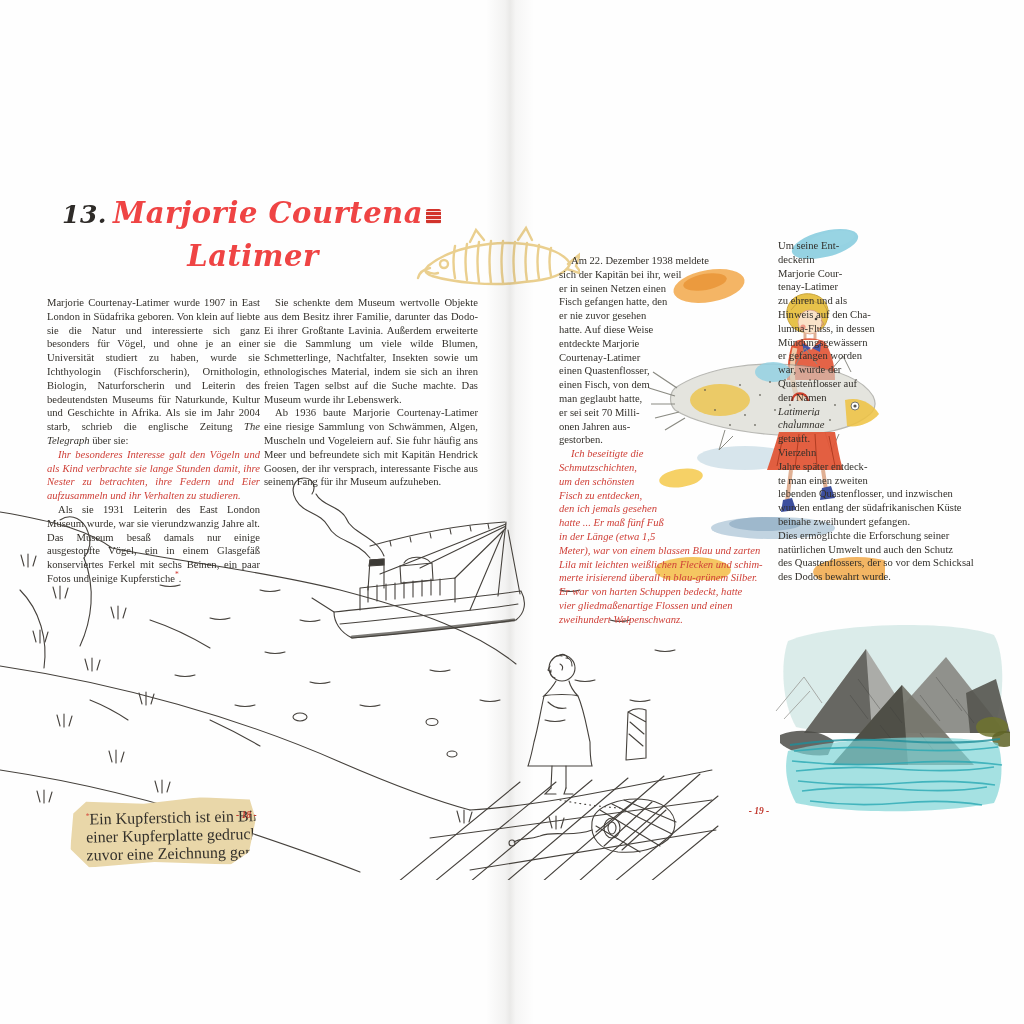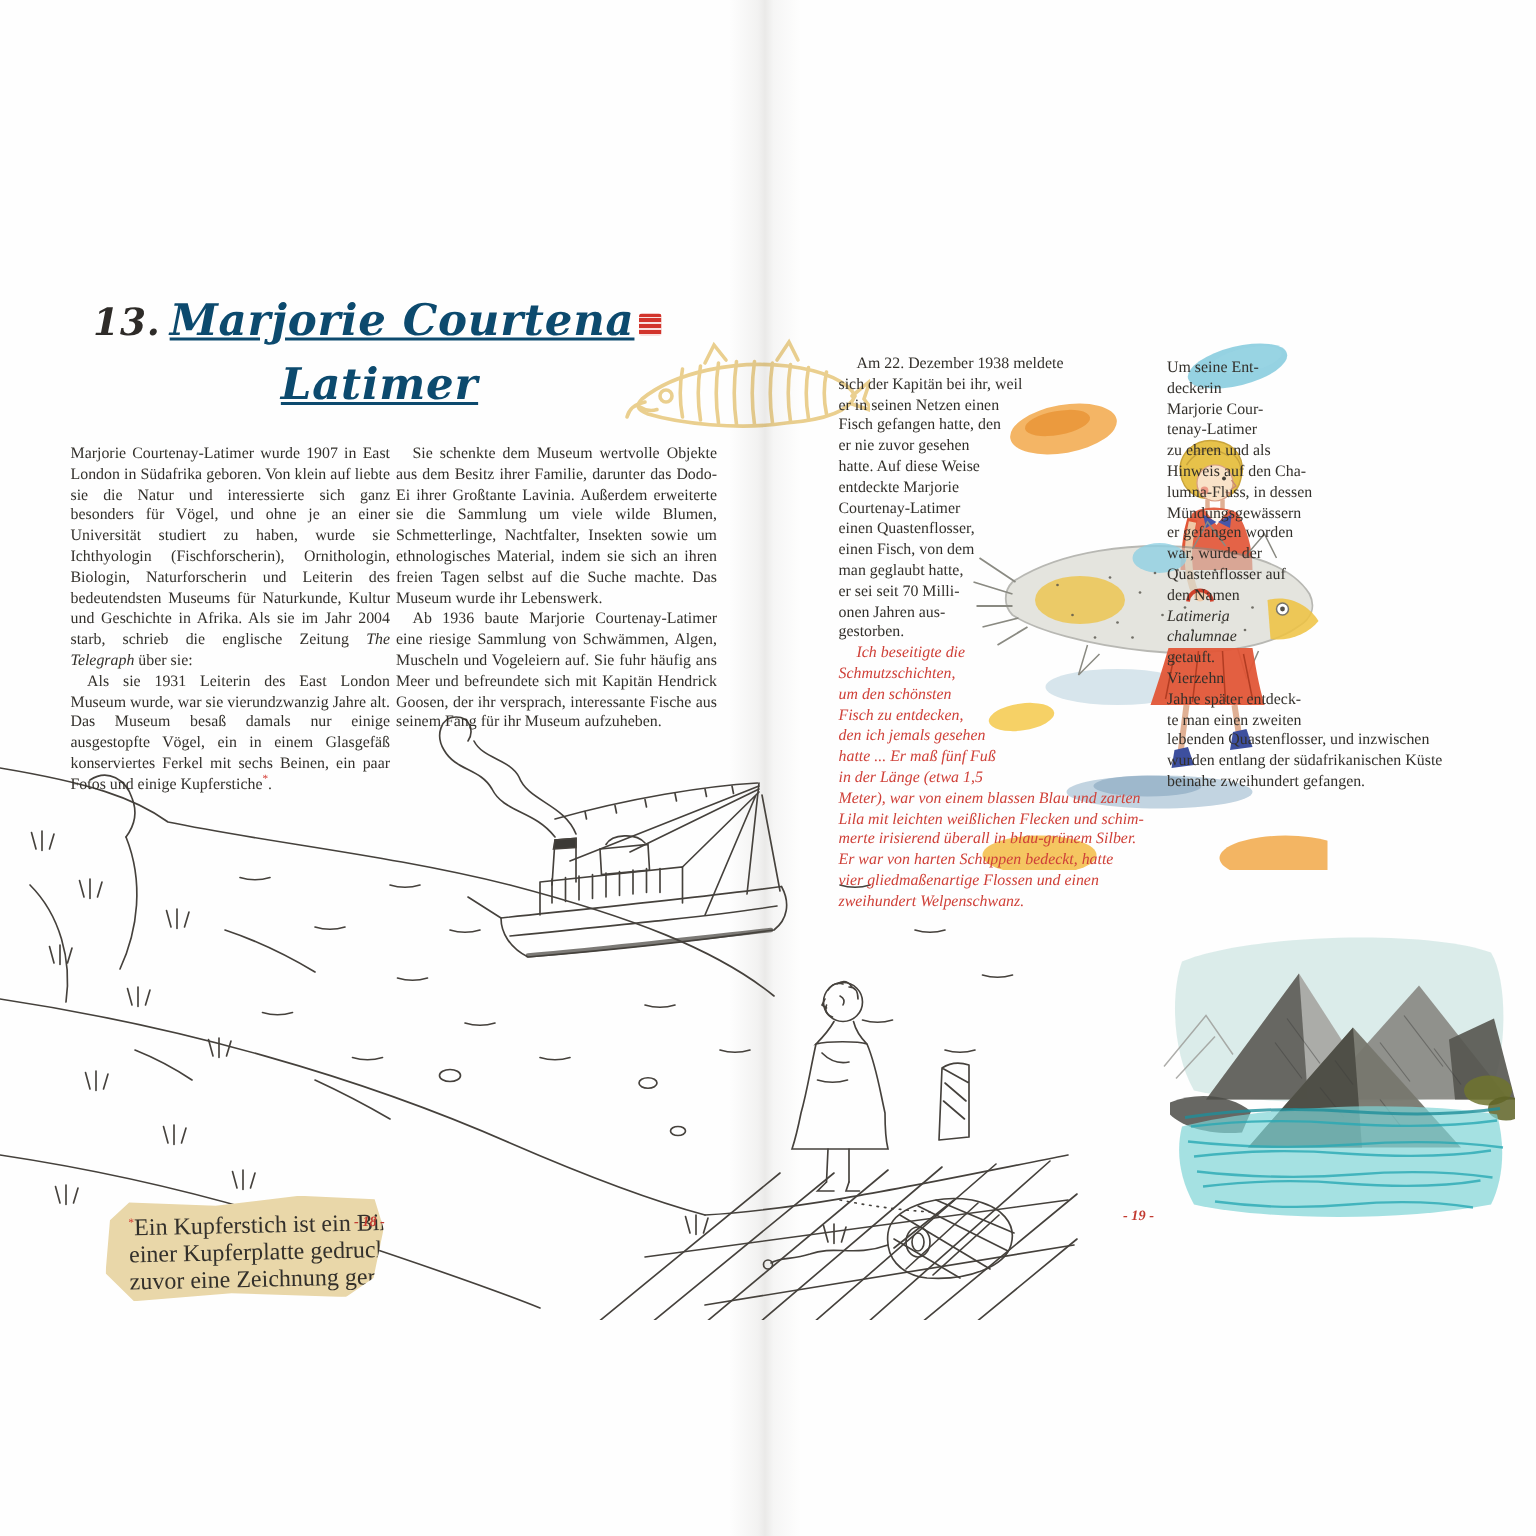--- a/index.html
+++ b/index.html
@@ -4,41 +4,41 @@
 <style>
   html,body{margin:0;padding:0;background:#ffffff;}
   #spread{position:relative;width:1024px;height:1024px;background:#fefefe;overflow:hidden;
           font-family:"Liberation Serif",serif;color:#33302b;}
   .abs{position:absolute;}
 
   
   #title-block{left:0;top:194px;width:506px;text-align:center;z-index:4;}
   .t1{font-family:"DejaVu Serif",serif;font-style:italic;font-weight:bold;letter-spacing:.5px;line-height:38px;}
   .tnum{font-size:25px;color:#2e2b28;}
-  .tred{font-size:29px;color:#0c4a6e;text-decoration:underline;}
+  .tred{font-size:29px;color:#ef4444;}
   .stamp{display:inline-block;width:15px;height:15px;margin:0 3px 4px 3px;vertical-align:middle;border-radius:2px;
          background:#d2342c;background-image:repeating-linear-gradient(0deg,rgba(255,255,255,.85) 0 1px,transparent 1px 4px);}
   .t2{font-family:"DejaVu Serif",serif;font-style:italic;font-weight:bold;font-size:22px;color:#2e2b28;margin-top:2px;}
 
   
   .bodytext{font-size:10.6px;line-height:13.8px;text-align:justify;z-index:3;margin-top:20px;}
   .bodytext p{margin:0;}
   .ind{text-indent:11px;}
   .quote{color:#cf4038;font-style:italic;}
   .lines{font-size:10.6px;line-height:13.8px;z-index:3;}
   .ln{white-space:nowrap;}
   .c .ln{text-align:left;white-space:nowrap;}
   .ln.i{font-style:italic;}
   .ln.ind1{padding-left:12px;}
   .quote-lines{color:#cf4038;font-style:italic;}
   sup.red-ast{color:#d2342c;font-size:7.5px;line-height:0;}
 
   #left-col1{left:47px;top:276px;width:213px;}
   #left-col2{left:264px;top:276px;width:214px;font-family:Liberation Serif, serif;}
-  #right-col1{left:559px;top:236px;width:206px;}
+  #right-col1{left:559px;top:254px;width:206px;}
   #right-col2{left:778px;top:239px;width:196px;}
 
   
   #footnote{left:70px;top:798px;width:186px;height:68px;z-index:6;background:#e9d7a9;
             clip-path:polygon(2% 20%,9% 3%,40% 8%,70% 0,97% 5%,100% 34%,96% 82%,86% 100%,45% 94%,10% 100%,0 72%);
             transform:rotate(-1.2deg);padding:11px 6px 6px 16px;box-sizing:border-box;}
 
   .pagenum{font-size:9.5px;font-style:italic;font-weight:bold;color:#c23a30;z-index:7;}
   #pagenum-left{left:236px;top:810px;width:44px;text-align:left;}
   #pagenum-right{left:737px;top:806px;width:44px;text-align:center;}
@@ -281,20 +281,21 @@
     </g>
     <path d="M20,130 q55,-8 110,-4 q60,4 100,-2" stroke="#1f8f9a" stroke-width="2" fill="none" opacity="0.8"></path>
   </svg>
 
   <div id="title-block" class="abs">
     <div class="t1"><span class="tnum">13.</span> <span class="tred">Marjorie Courtena</span><span class="stamp"></span><span class="tred">Latimer</span></div>
   </div>
 
   <div id="left-col1" class="abs bodytext">
     <p>Marjorie Courtenay-Latimer wurde 1907 in East London in Südafrika geboren. Von klein auf liebte sie die Natur und interessierte sich ganz besonders für Vögel, und ohne je an einer Universität studiert zu haben, wurde sie Ichthyologin (Fischforscherin), Ornithologin, Biologin, Naturforscherin und Leiterin des bedeutendsten Museums für Naturkunde, Kultur und Geschichte in Afrika. Als sie im Jahr 2004 starb, schrieb die englische Zeitung <i>The Telegraph</i> über sie:</p>
+    <p class="quote ind">Ihr besonderes Interesse galt den Vögeln und als Kind verbrachte sie lange Stunden damit, ihre Nester zu betrachten, ihre Federn und Eier aufzusammeln und ihr Verhalten zu studieren.</p>
     <p class="ind">Als sie 1931 Leiterin des East London Museum wurde, war sie vierundzwanzig Jahre alt. Das Museum besaß damals nur einige ausgestopfte Vögel, ein in einem Glasgefäß konserviertes Ferkel mit sechs Beinen, ein paar Fotos und einige Kupferstiche<sup class="red-ast">*</sup>.</p>
   </div>
   <div id="left-col2" class="abs bodytext">
     <p class="ind">Sie schenkte dem Museum wertvolle Objekte aus dem Besitz ihrer Familie, darunter das Dodo-Ei ihrer Großtante Lavinia. Außerdem erweiterte sie die Sammlung um viele wilde Blumen, Schmetterlinge, Nachtfalter, Insekten sowie um ethnologisches Material, indem sie sich an ihren freien Tagen selbst auf die Suche machte. Das Museum wurde ihr Lebenswerk.</p>
     <p class="ind">Ab 1936 baute Marjorie Courtenay-Latimer eine riesige Sammlung von Schwämmen, Algen, Muscheln und Vogeleiern auf. Sie fuhr häufig ans Meer und befreundete sich mit Kapitän Hendrick Goosen, der ihr versprach, interessante Fische aus seinem Fang für ihr Museum aufzuheben.</p>
   </div>
 
   <div id="right-col1" class="abs lines">
     <div>
         <div class="ln ind1">Am 22. Dezember 1938 meldete</div>
@@ -345,20 +346,26 @@
         <div class="ln i">Latimeria</div>
         <div class="ln i">chalumnae</div>
         <div class="ln">getauft.</div>
         <div class="ln">Vierzehn</div>
         <div class="ln">Jahre später entdeck-</div>
         <div class="ln">te man einen zweiten</div>
         <div class="ln">lebenden Quastenflosser, und inzwischen</div>
         <div class="ln">wurden entlang der südafrikanischen Küste</div>
         <div class="ln">beinahe zweihundert gefangen.</div>
       </div>
+    <div>
+        <div class="ln">Dies ermöglichte die Erforschung seiner</div>
+        <div class="ln">natürlichen Umwelt und auch den Schutz</div>
+        <div class="ln">des Quastenflossers, der so vor dem Schicksal</div>
+        <div class="ln">des Dodos bewahrt wurde.</div>
+      </div>
   </div>
 
   <div id="footnote" class="abs">
     <div>
         <div class="ln"><sup class="red-ast">*</sup>Ein Kupferstich ist ein Bild, das mit</div>
         <div class="ln">einer Kupferplatte gedruckt wurde, in die</div>
         <div class="ln">zuvor eine Zeichnung geritzt worden ist.</div>
       </div>
   </div>
 

